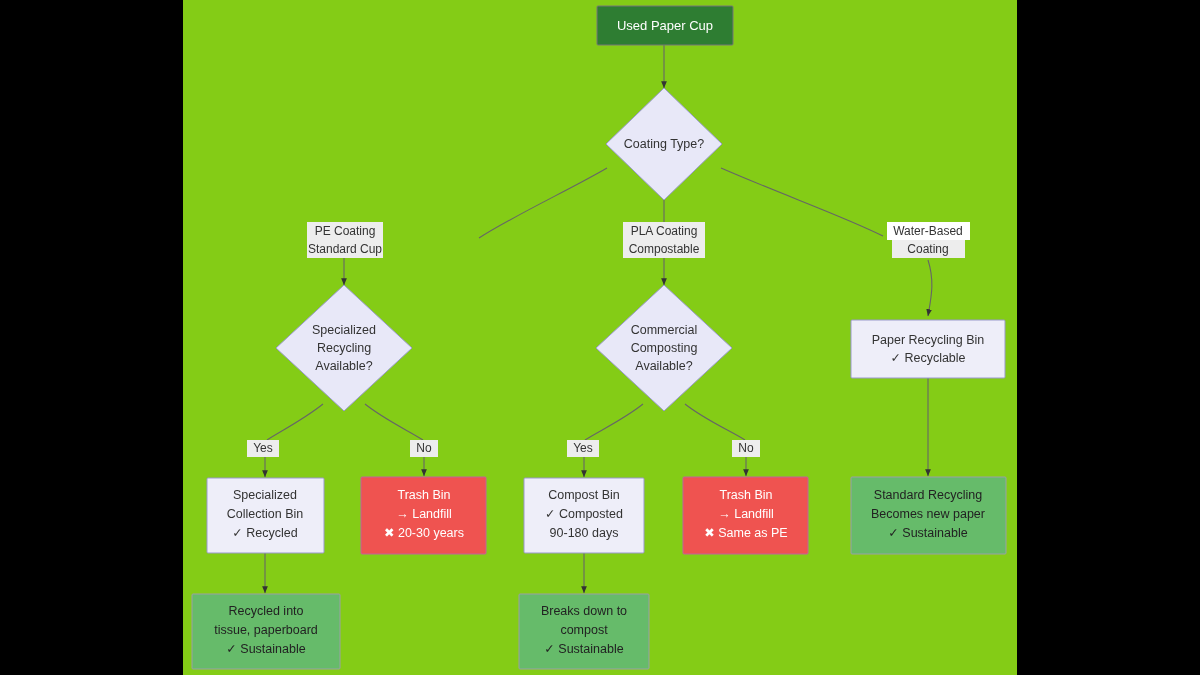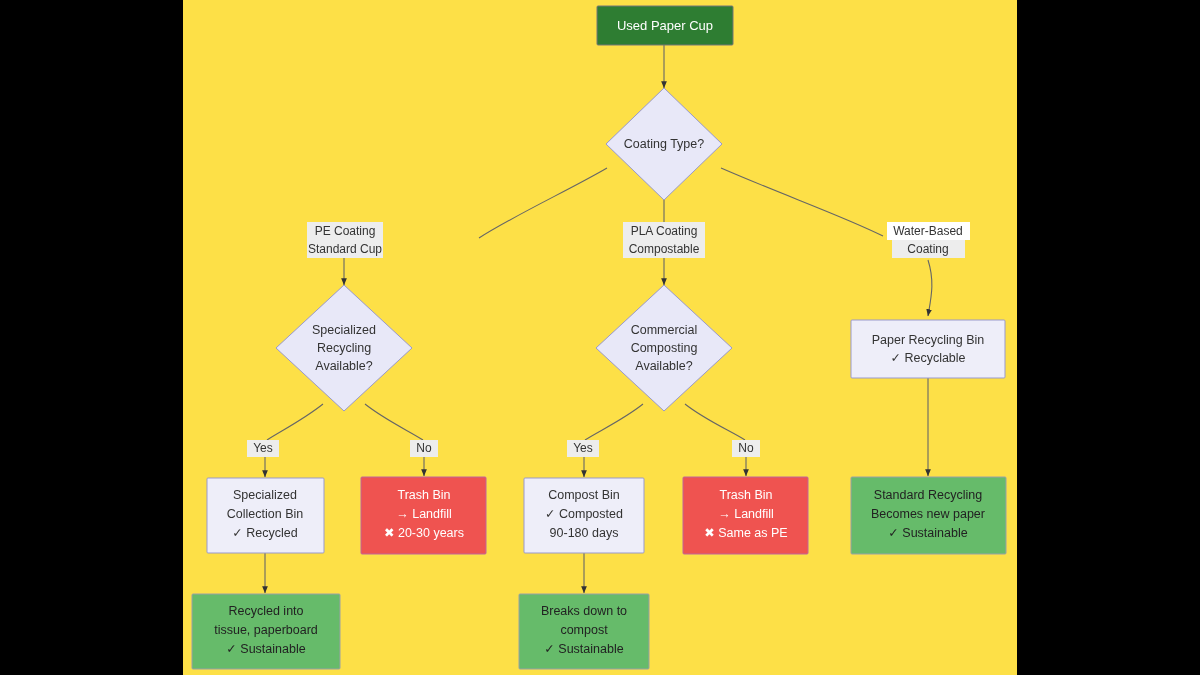--- a/index.html
+++ b/index.html
@@ -16,21 +16,21 @@
     height: 675px;
     background: #000000;
     font-family: "Liberation Sans", sans-serif;
   }
   #canvas {
     position: absolute;
     left: 183px;
     top: 0px;
     width: 834px;
     height: 675px;
-    background: #fde047;
+    background: #84cc16;
   }
   svg.flow {
     position: absolute;
     left: 0;
     top: 0;
     width: 834px;
     height: 675px;
     display: block;
   }
   .node-label {

